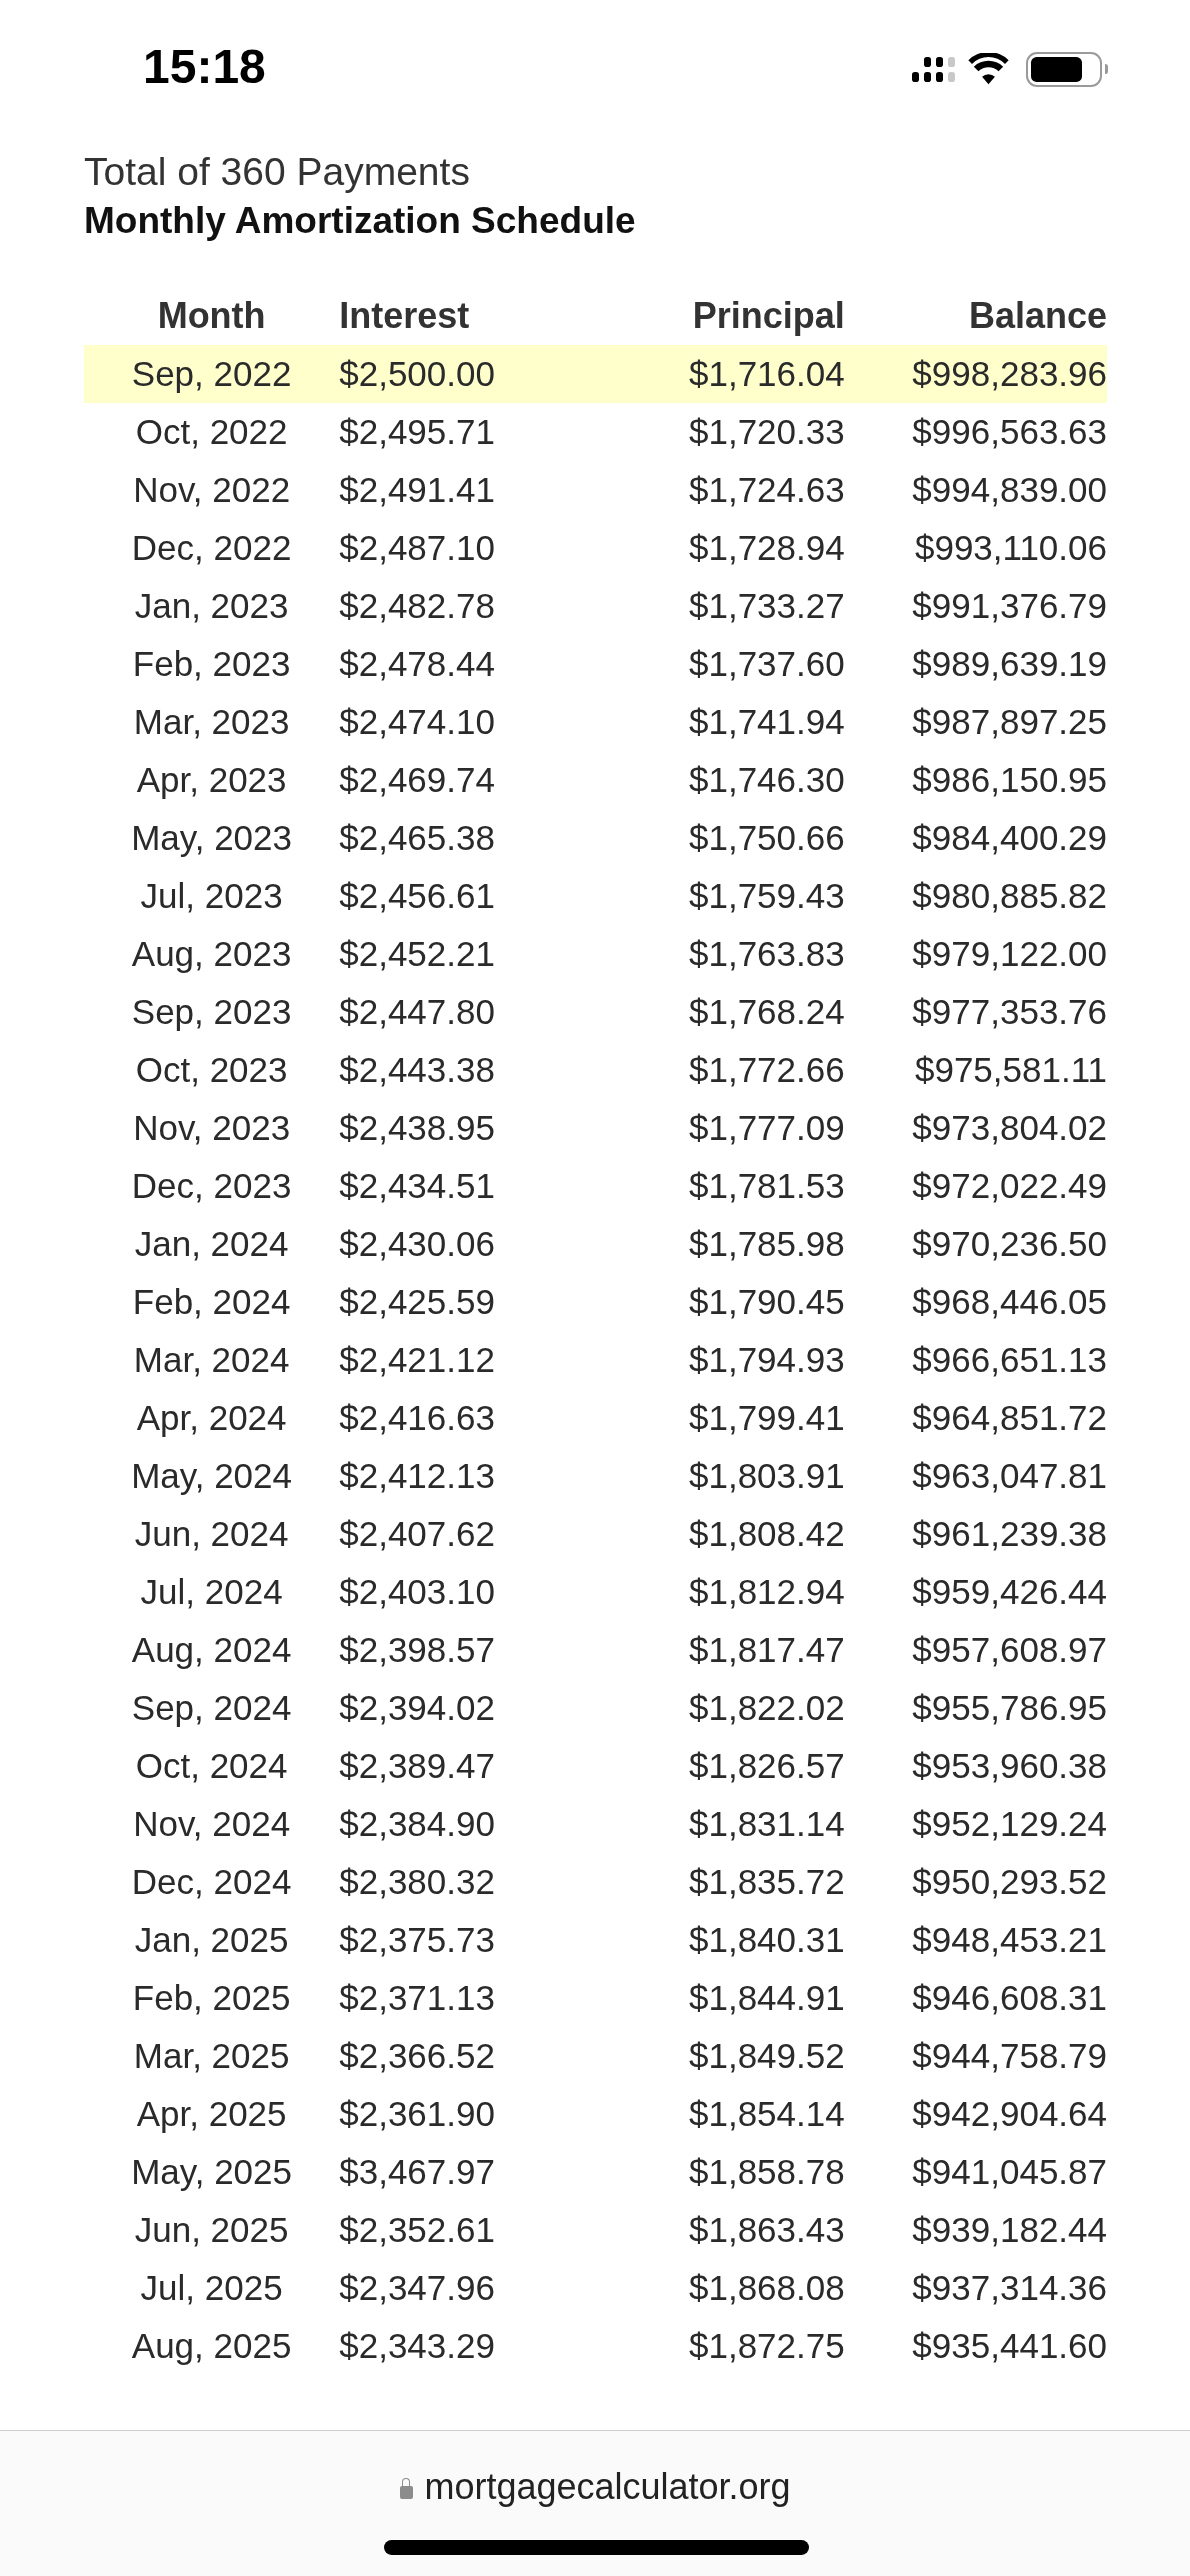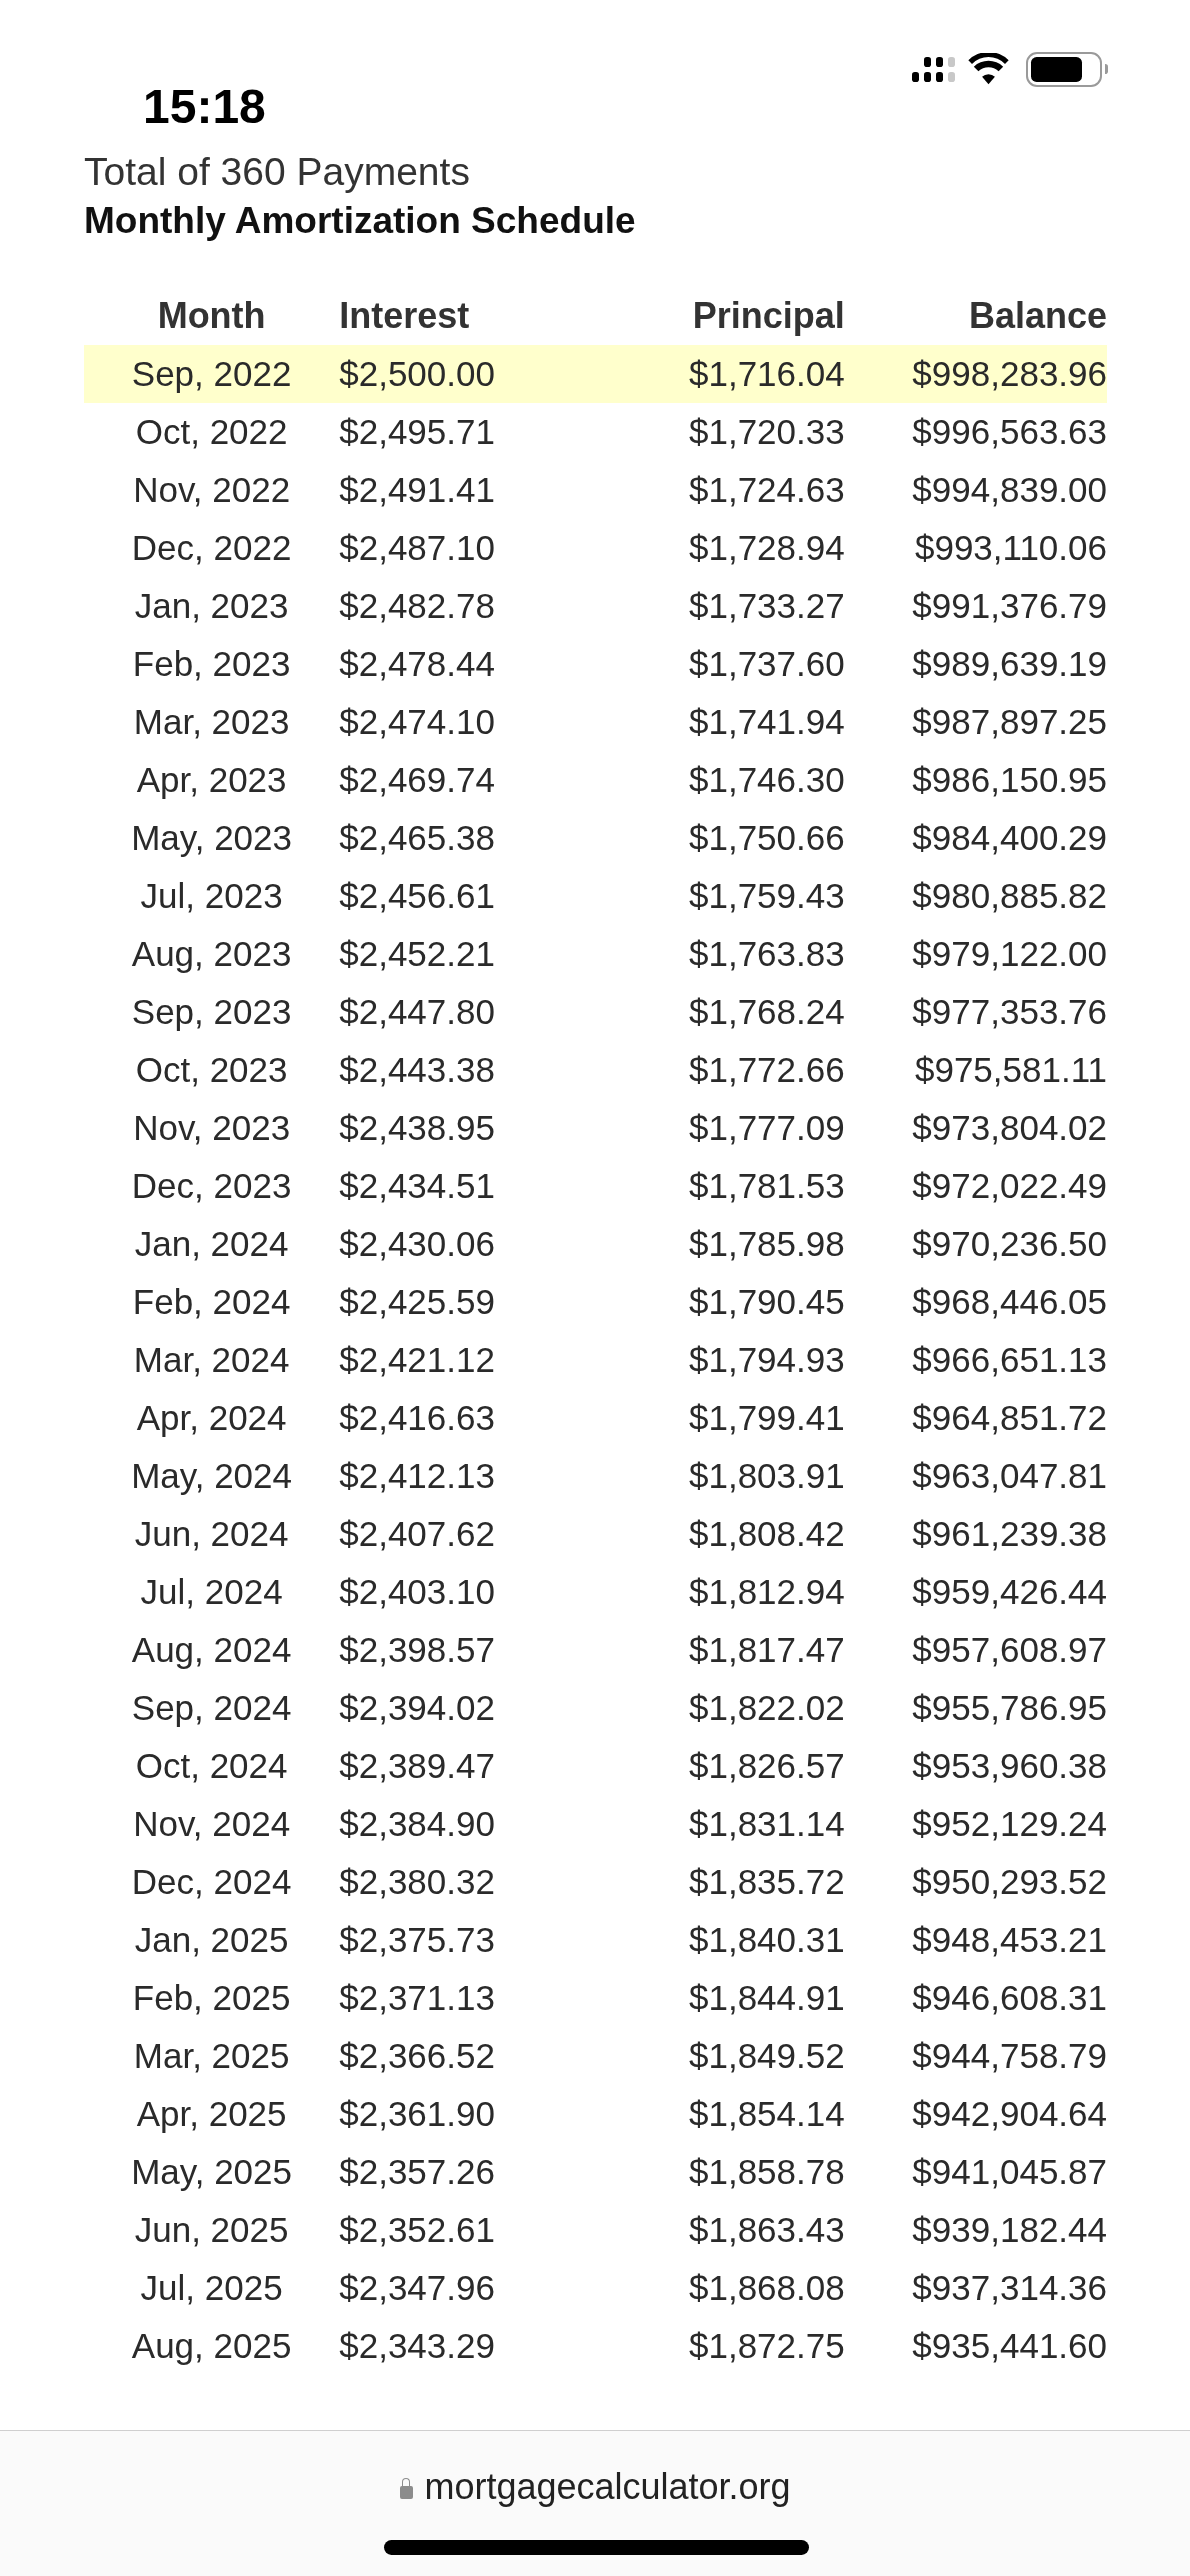--- a/index.html
+++ b/index.html
@@ -4,21 +4,21 @@
 <style>
   html, body { margin: 0; padding: 0; background: #ffffff; }
   body {
     width: 1191px; height: 2576px; position: relative; overflow: hidden;
     font-family: "Liberation Sans", sans-serif; color: #222;
   }
   
   .status-bar { position: absolute; left: 0; top: 0; width: 1191px; height: 139px; }
   .status-time {
     position: absolute; left: 143px; top: 39px;
-    font-size: 48px; font-weight: bold; color: #000; letter-spacing: 0px; margin-top: 40px;
+    font-size: 48px; font-weight: bold; color: #000; letter-spacing: 0px;
   }
   .status-icons { position: absolute; right: 89px; top: 48px; height: 43px; display: flex; align-items: center; gap: 13px; }
   .signal { display: flex; flex-direction: column; gap: 4.6px; }
   .signal-row { display: flex; gap: 4.6px; }
   .signal-row span { width: 7.4px; height: 10.2px; border-radius: 2.8px; background: #000; display: block; }
   .signal-row span.dim { background: #c8c8c8; }
   .battery {
     width: 76px; height: 35px; border: 2.8px solid #9a9a9a; border-radius: 11px;
     box-sizing: border-box; position: relative; margin-left: 3.7px;
   }
@@ -290,21 +290,21 @@
         <td class="col-balance">$944,758.79</td>
       </tr>
       <tr>
         <td class="col-month">Apr, 2025</td>
         <td class="col-interest">$2,361.90</td>
         <td class="col-principal">$1,854.14</td>
         <td class="col-balance">$942,904.64</td>
       </tr>
       <tr>
         <td class="col-month">May, 2025</td>
-        <td class="col-interest">$2,357.26</td>
+        <td class="col-interest">$3,467.97</td>
         <td class="col-principal">$1,858.78</td>
         <td class="col-balance">$941,045.87</td>
       </tr>
       <tr>
         <td class="col-month">Jun, 2025</td>
         <td class="col-interest">$2,352.61</td>
         <td class="col-principal">$1,863.43</td>
         <td class="col-balance">$939,182.44</td>
       </tr>
       <tr>

